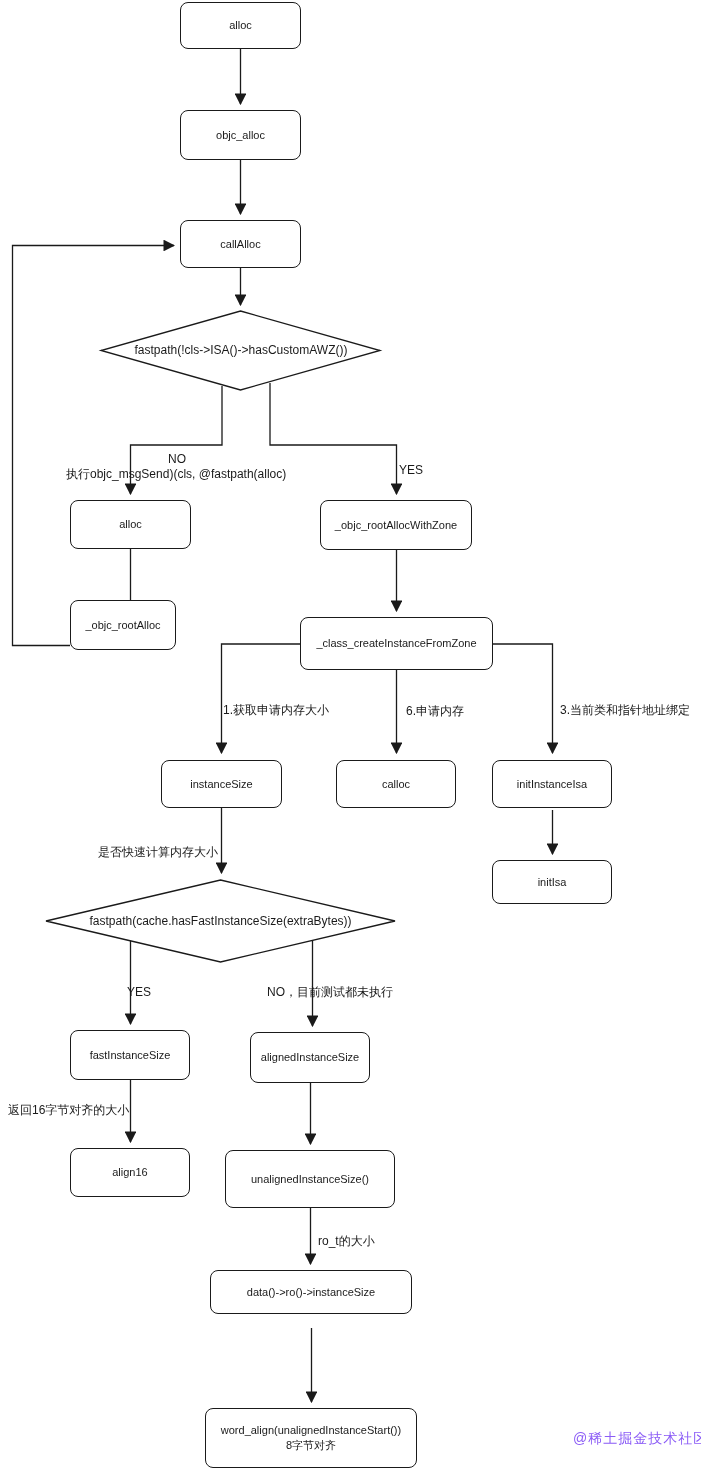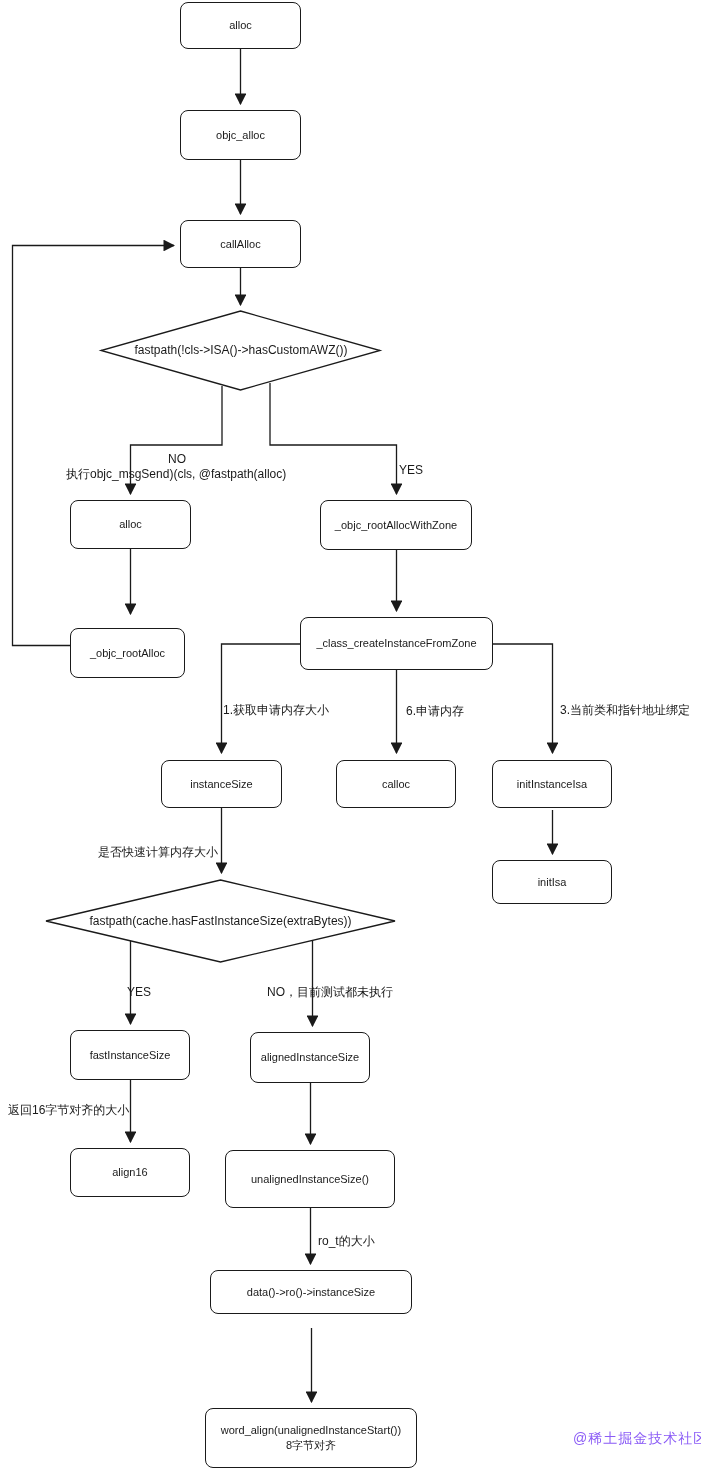--- a/index.html
+++ b/index.html
@@ -94,21 +94,21 @@
   <div class="node" style="left:180px;top:110px;width:121px;height:50px">
     <span>objc_alloc</span>
   </div>
 
   <div class="dlabel" style="left:101px;top:343px;width:280px">fastpath(!cls-&gt;ISA()-&gt;hasCustomAWZ())</div>
 
   <div class="node" style="left:70px;top:500px;width:121px;height:49px">
     <span>alloc</span>
   </div>
 
-  <div class="node" style="left:70px;top:628px;width:115px;height:50px">
+  <div class="node" style="left:70px;top:600px;width:106px;height:50px">
     <span>_objc_rootAlloc</span>
   </div>
 
   <div class="node" style="left:320px;top:500px;width:152px;height:50px">
     <span>_objc_rootAllocWithZone</span>
   </div>
 
   <div class="node" style="left:300px;top:617px;width:193px;height:53px">
     <span>_class_createInstanceFromZone</span>
   </div>

